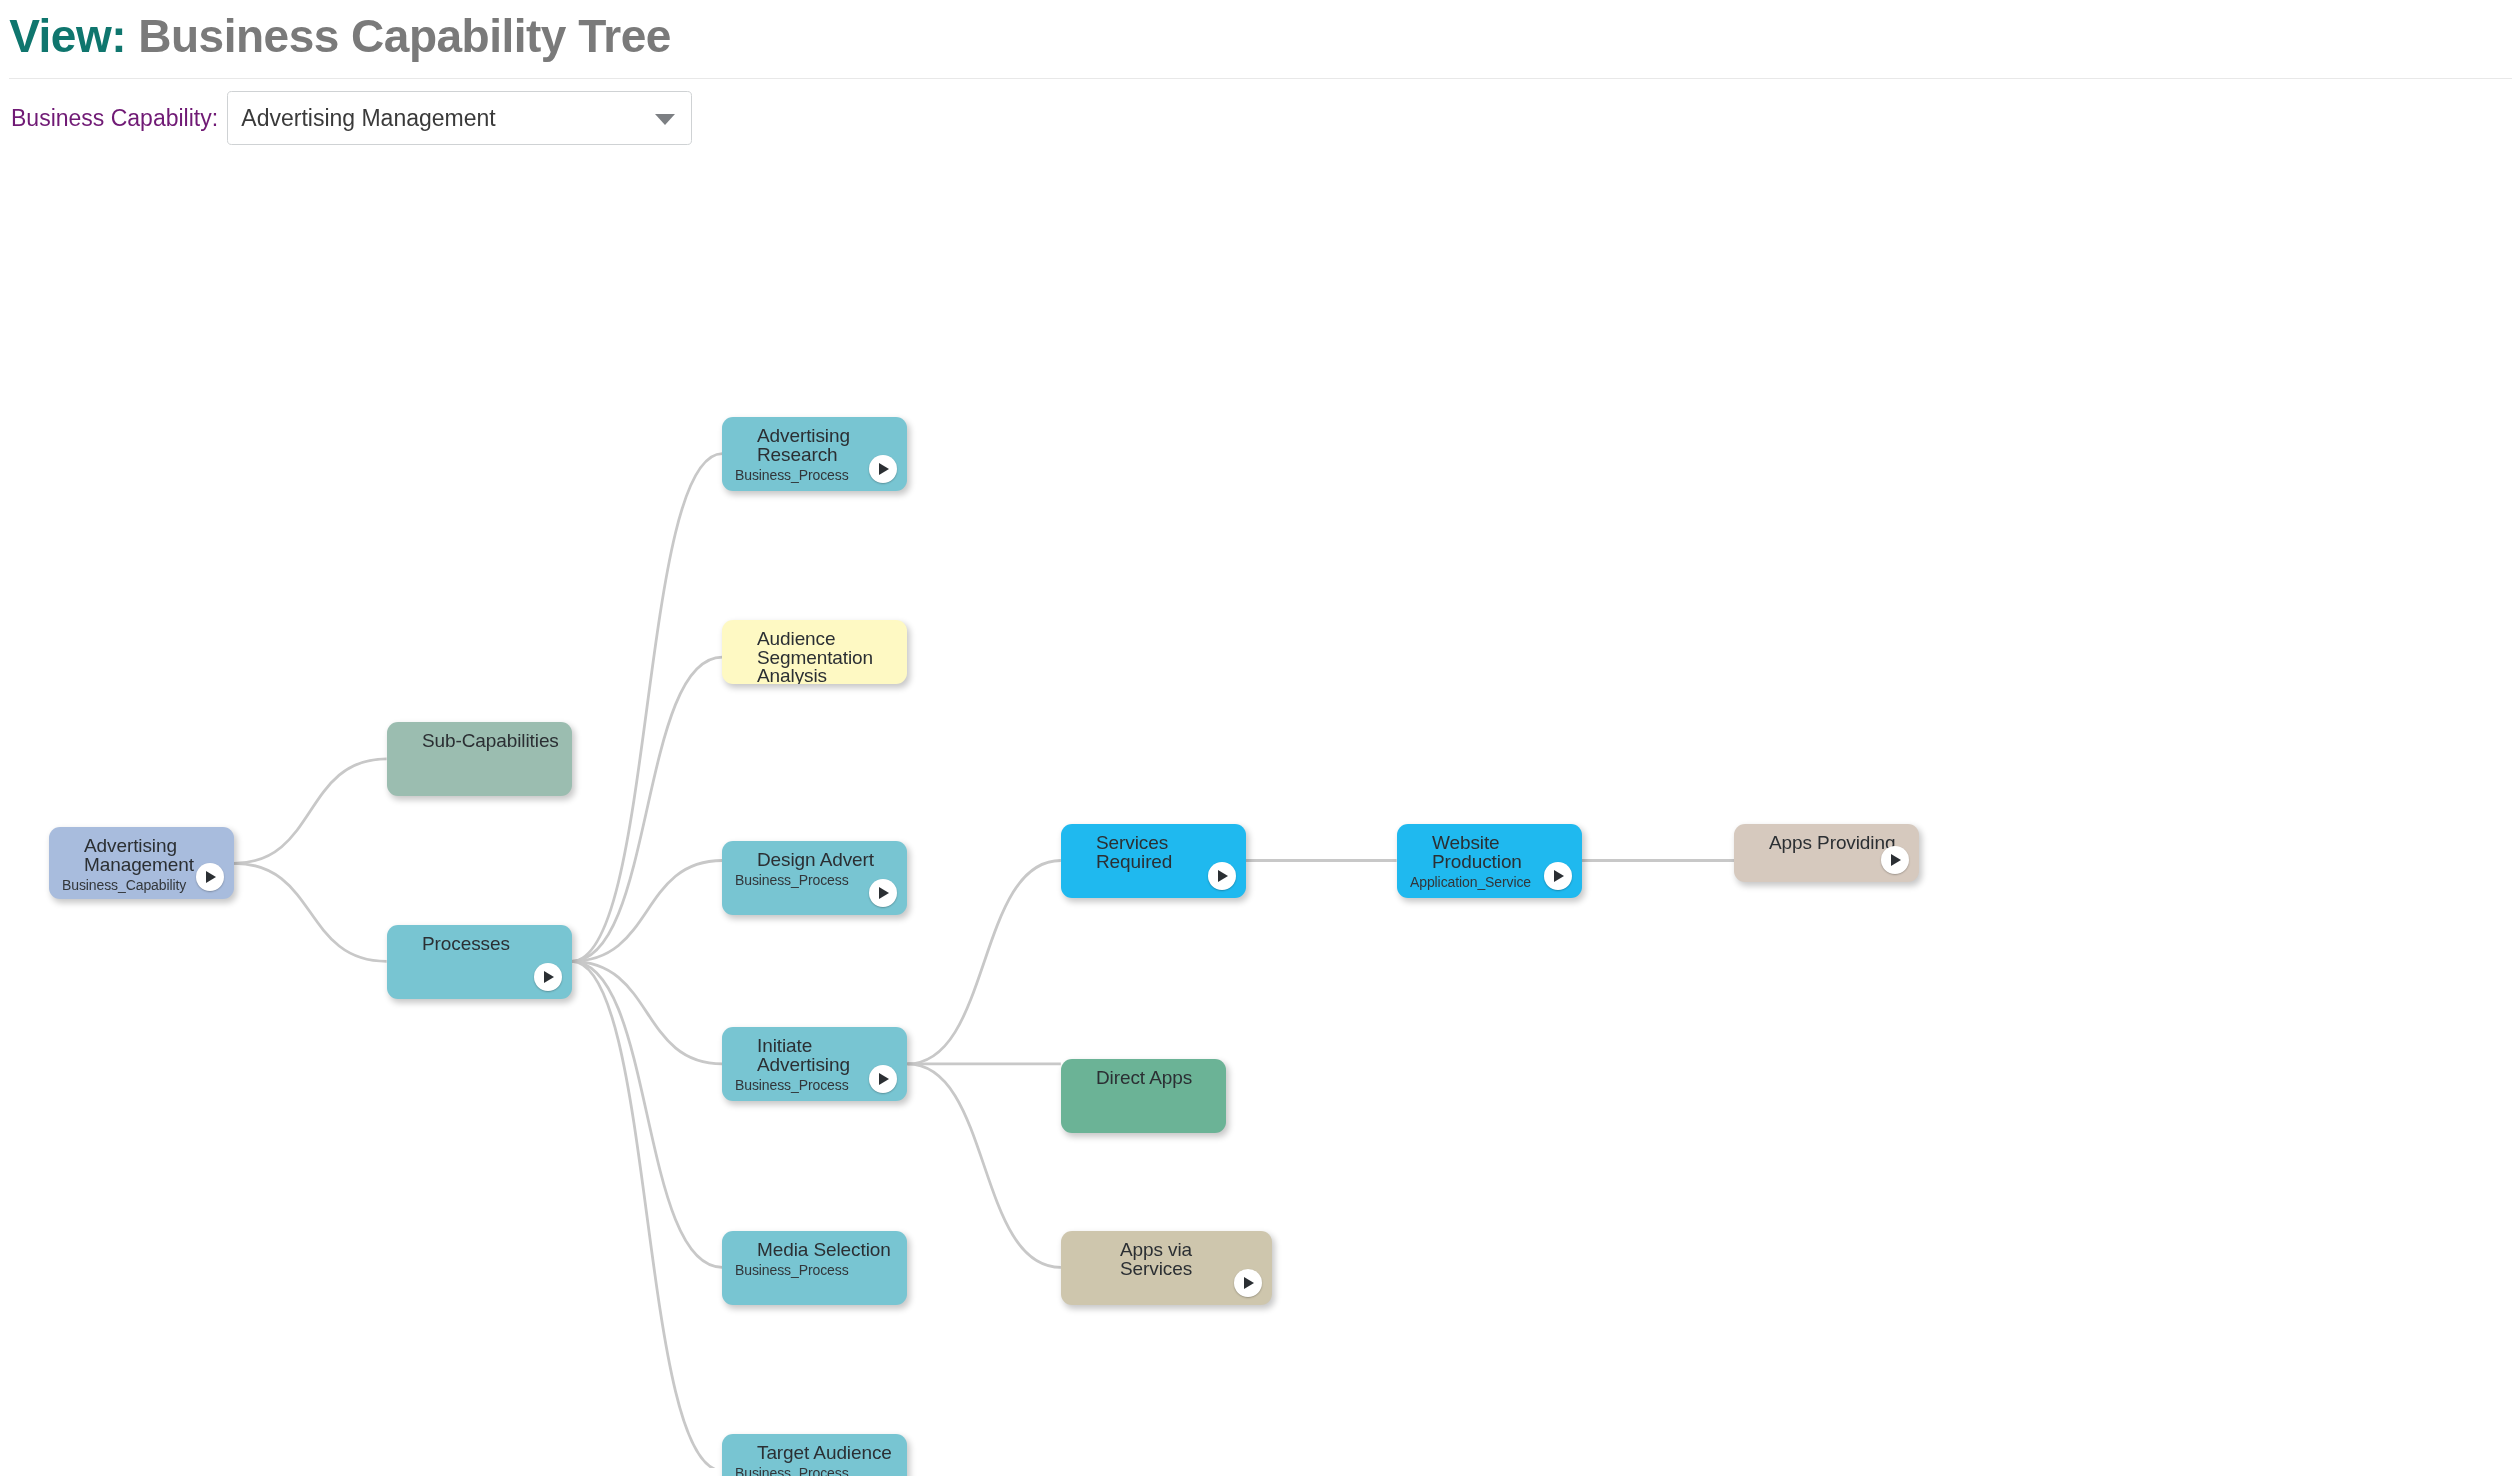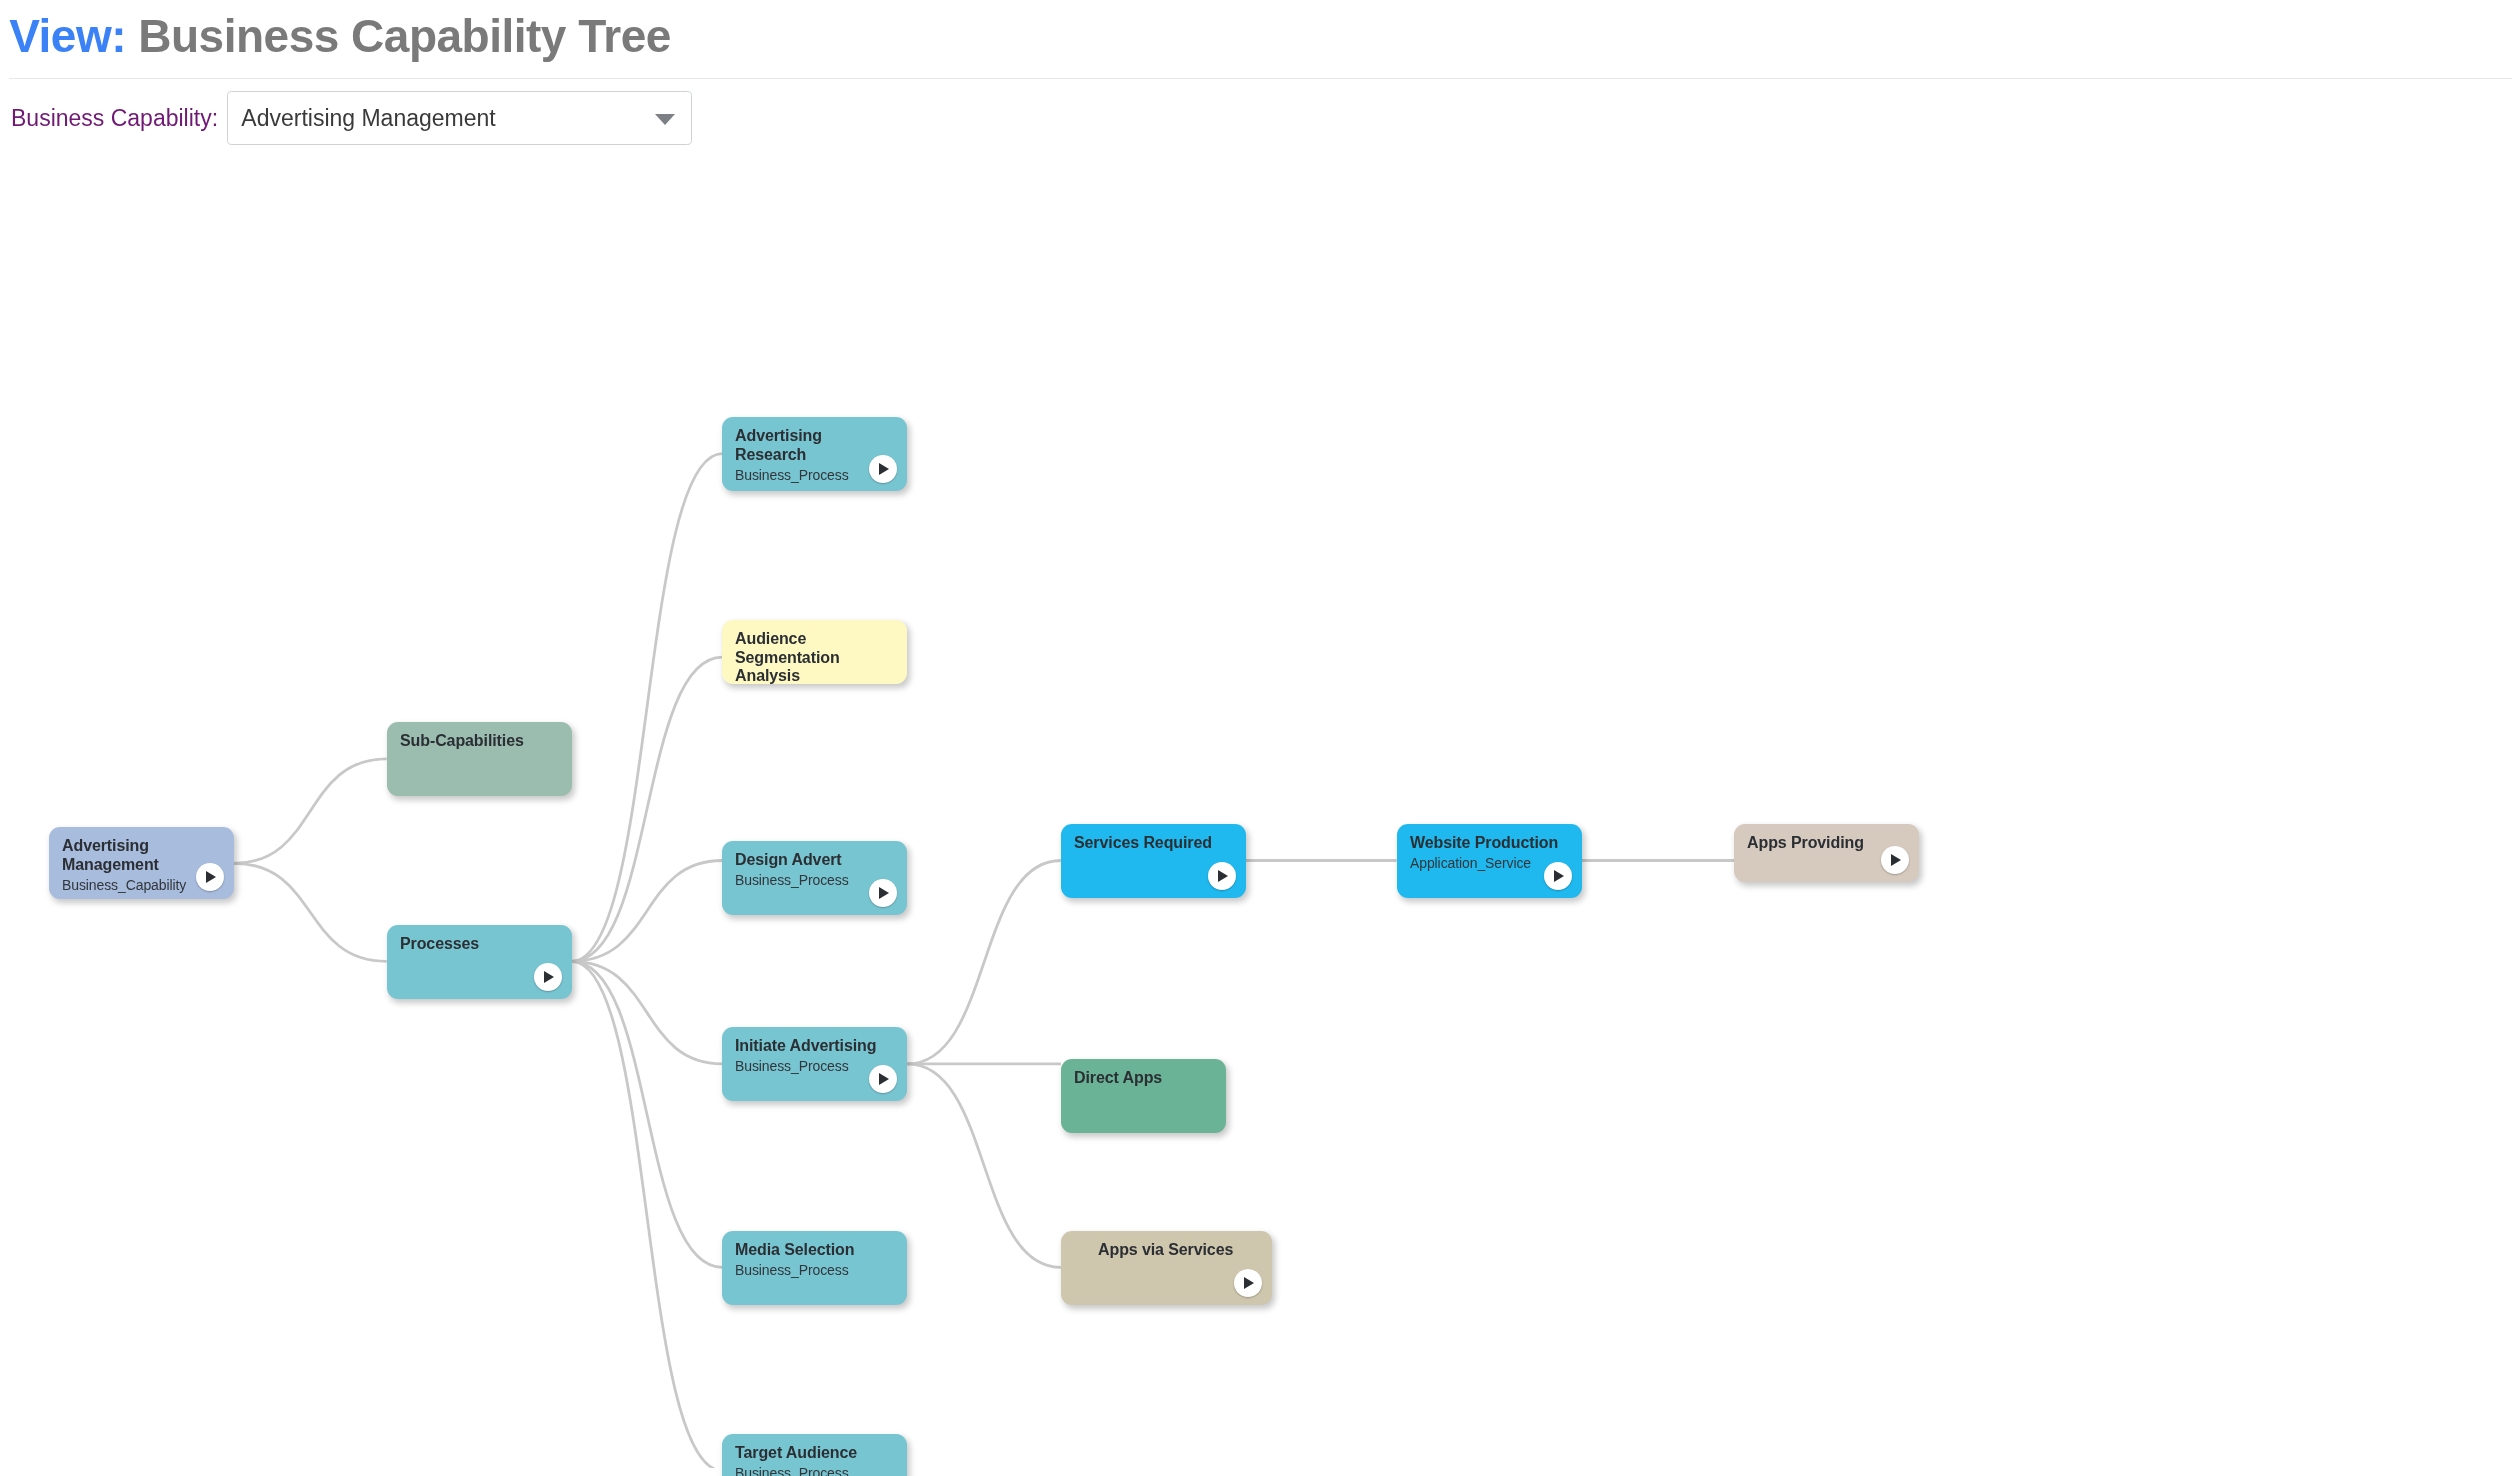--- a/index.html
+++ b/index.html
@@ -19,21 +19,21 @@
   }
   .page-title {
     font-size: 46px;
     font-weight: bold;
     line-height: 54px;
     color: #7a7a7a;
     letter-spacing: -0.5px;
     white-space: nowrap;
   }
   .page-title .view-label {
-    color: #3b82f6;
+    color: #0f766e;
   }
   .header-rule {
     width: 100%;
     height: 0.9px;
     background: #e8e8e8;
     margin-top: 15px;
   }
 
   
   .control-bar {
@@ -92,26 +92,27 @@
   }
 
   
   .node {
     position: absolute;
     border-radius: 11px;
     box-shadow: 2.8px 3.7px 6.5px rgba(0,0,0,0.22);
     overflow: hidden;
   }
   .node-title {
-    font-size: 16px;
-    font-weight: bold;
+    font-size: 19px;
+    font-weight: normal;
     color: #2b2f33;
     line-height: 18.5px;
     padding: 10.2px 13px 0 13px;
     letter-spacing: -0.1px;
+    margin-left: 22px;
   }
   .node-subtitle {
     font-size: 14px;
     color: #32363a;
     line-height: 15px;
     padding: 3.7px 13px 0 13px;
     letter-spacing: -0.1px;
   }
   .expand-btn {
     position: absolute;

